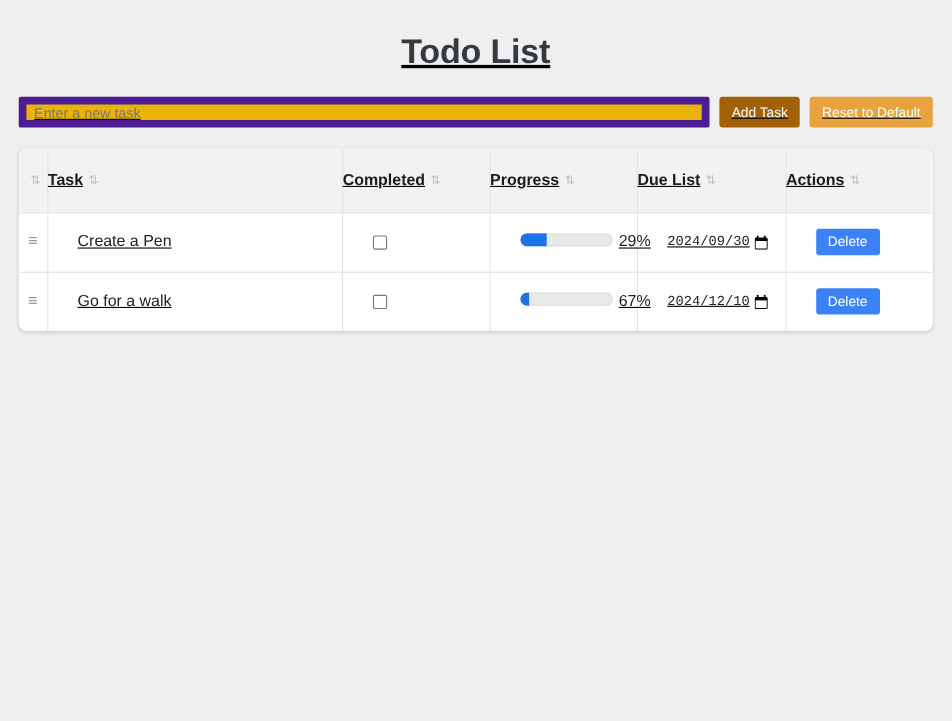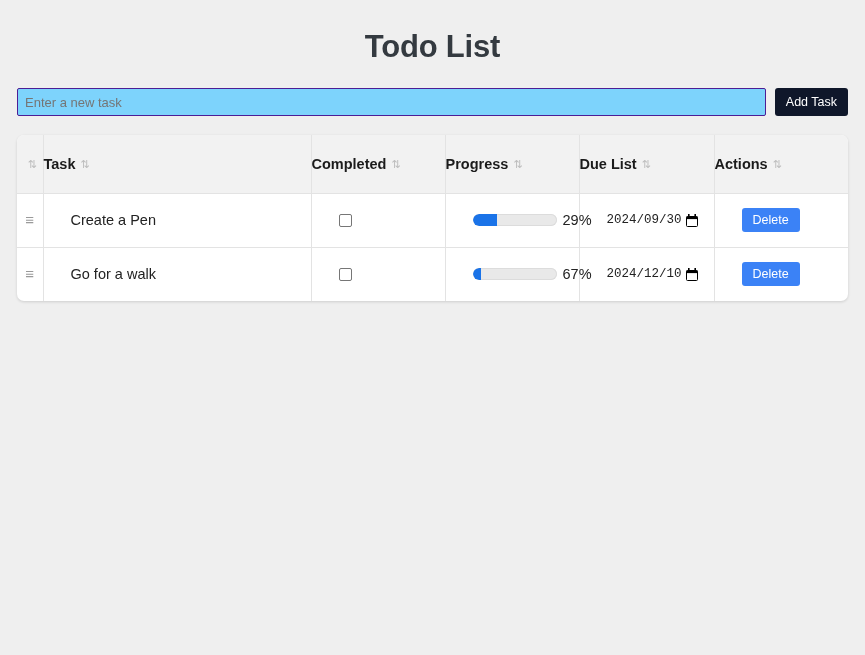--- a/index.html
+++ b/index.html
@@ -11,20 +11,21 @@
     background: #efefef;
     font-family: "Liberation Sans", sans-serif;
   }
 
   .page {
     width: 865px;
     height: 655px;
     padding: 0;
     position: relative;
     overflow: hidden;
+    text-decoration: underline;
   }
 
   
   .page-title {
     margin: 0;
     padding-top: 28px;
     text-align: center;
     font-size: 31px;
     line-height: 38px;
     font-weight: bold;
@@ -36,44 +37,44 @@
   .toolbar {
     display: flex;
     align-items: stretch;
     gap: 9px;
     margin: 22px 17px 0 17px;
     height: 28px;
   }
   .task-input {
     flex: 1 1 auto;
     height: 28px;
-    border: 1px solid #4c1d95;
+    border: 7px solid #4c1d95;
     border-radius: 2px;
-    background: #7dd3fc;
+    background: #eab308;
     padding: 0 7px;
     font-size: 13px;
     font-family: "Liberation Sans", sans-serif;
     color: #222;
     outline: none;
   }
   .task-input::placeholder { color: #757575; opacity: 1; }
 
   .btn {
     border: none;
     border-radius: 3px;
     color: #ffffff;
     font-size: 12.5px;
     font-family: "Liberation Sans", sans-serif;
     line-height: 28px;
     height: 28px;
     padding: 0 11px;
     cursor: pointer;
     white-space: nowrap;
   }
-  .btn-add { background: #0f172a; }
+  .btn-add { background: #a16207; }
   .btn-reset { background: #e8a33d; }
 
   
   .table-wrap {
     margin: 19px 17px 0 17px;
     background: #ffffff;
     border-radius: 7px;
     box-shadow: 0 1px 3px rgba(0,0,0,0.14);
     overflow: hidden;
   }
@@ -143,21 +144,21 @@
     height: 13px;
     border: 1px solid #767676;
     border-radius: 2px;
     background: #fff;
     margin: 0;
     display: block;
     cursor: pointer;
   }
 
   
-  .progress-cell { display: flex; align-items: center; gap: 6px; }
+  .progress-cell { display: flex; align-items: flex-start; gap: 6px; }
   .range {
     position: relative;
     width: 84px;
     height: 12px;
     border-radius: 6px;
     background: #e9e9e9;
     box-shadow: inset 0 0 0 1px #dcdcdc;
     overflow: hidden;
     cursor: pointer;
     flex: 0 0 auto;
@@ -198,20 +199,21 @@
 </head>
 <body>
 
 <div class="page">
 
   <h1 class="page-title">Todo List</h1>
 
   <div class="toolbar">
     <input class="task-input" type="text" placeholder="Enter a new task" style="">
     <button class="btn btn-add">Add Task</button>
+    <button class="btn btn-reset">Reset to Default</button>
   </div>
 
   <div class="table-wrap">
     <table class="todo-table">
       <colgroup>
         <col class="col-handle">
           <col class="col-task">
           <col class="col-done">
         <col class="col-progress">
           <col class="col-due">

